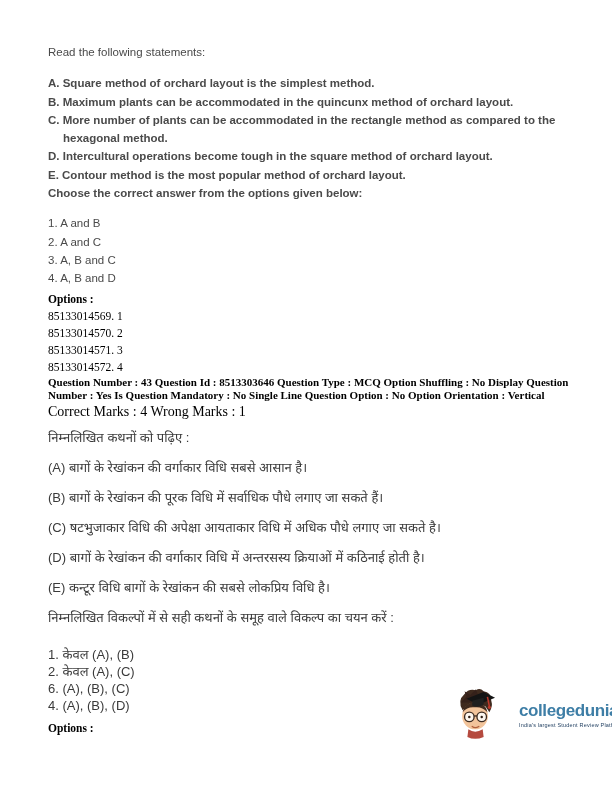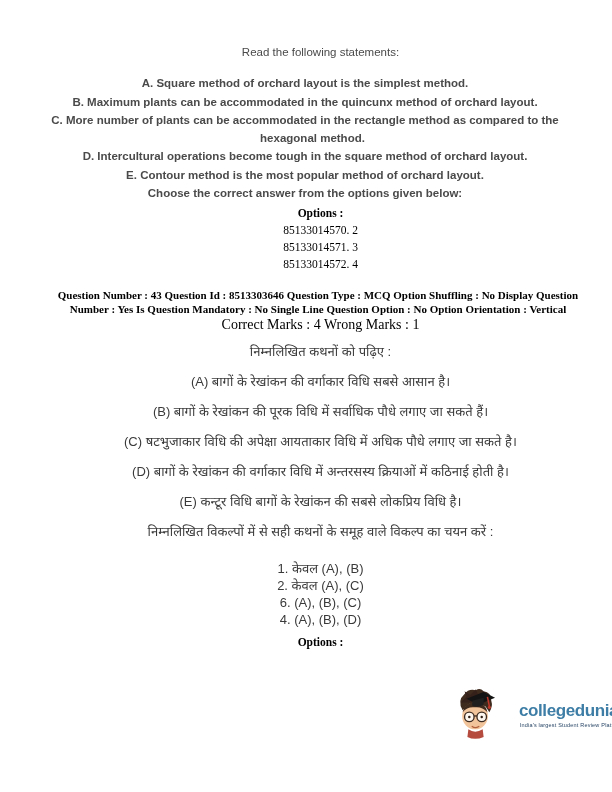--- a/index.html
+++ b/index.html
@@ -4,21 +4,20 @@
 <style>
   * { margin: 0; padding: 0; box-sizing: border-box; }
   html, body { background: #ffffff; }
   .page {
     position: relative;
     width: 612px;
     height: 792px;
     background: #ffffff;
     overflow: hidden;
     font-family: "Liberation Sans", sans-serif;
-    text-align: center;
   }
   .content {
     position: absolute;
     left: 48px;
     top: 43px;
     width: 545px;
   }
   
   .en {
     font-family: "Liberation Sans", "DejaVu Sans", sans-serif;
@@ -39,21 +38,21 @@
     color: #000000;
     font-size: 11.5px;
   }
   .options-block-1 { margin-top: 3px; }
   .options-heading {
     font-weight: bold;
     line-height: 17px;
   }
   .option-ids p { line-height: 17px; }
   .meta {
-    margin-top: 16px;
+    margin-top: 0;
     font-weight: bold;
     font-size: 11px;
     line-height: 13.5px;
     width: 540px;
   }
   .marks {
     margin-top: 2px;
     font-weight: normal;
     font-size: 14px;
     line-height: 13.5px;
@@ -118,24 +117,31 @@
 
     <div class="en statements-en">
       <p>A. Square method of orchard layout is the simplest method.</p>
       <p>B. Maximum plants can be accommodated in the quincunx method of orchard layout.</p>
       <p>C. More number of plants can be accommodated in the rectangle method as compared to the hexagonal method.</p>
       <p>D. Intercultural operations become tough in the square method of orchard layout.</p>
       <p>E. Contour method is the most popular method of orchard layout.</p>
       <p>Choose the correct answer from the options given below:</p>
     </div>
 
+    <div class="en choices-en">
+      <p>1. A and B</p>
+      <p>2. A and C</p>
+      <p>3. A, B and C</p>
+      <p>4. A, B and D</p>
+    </div>
 
     <div class="serif options-block-1">
       <p class="options-heading">Options :</p>
       <div class="option-ids">
+        <p>85133014569. 1</p>
         <p>85133014570. 2</p>
         <p>85133014571. 3</p>
         <p>85133014572. 4</p>
       </div>
     </div>
 
     <p class="serif meta">Question Number : 43 Question Id : 8513303646 Question Type : MCQ Option Shuffling : No Display Question Number : Yes Is Question Mandatory : No Single Line Question Option : No Option Orientation : Vertical</p>
     <p class="serif marks">Correct Marks : 4 Wrong Marks : 1</p>
 
     <p class="hi hi-intro">निम्नलिखित कथनों को पढ़िए :</p>

